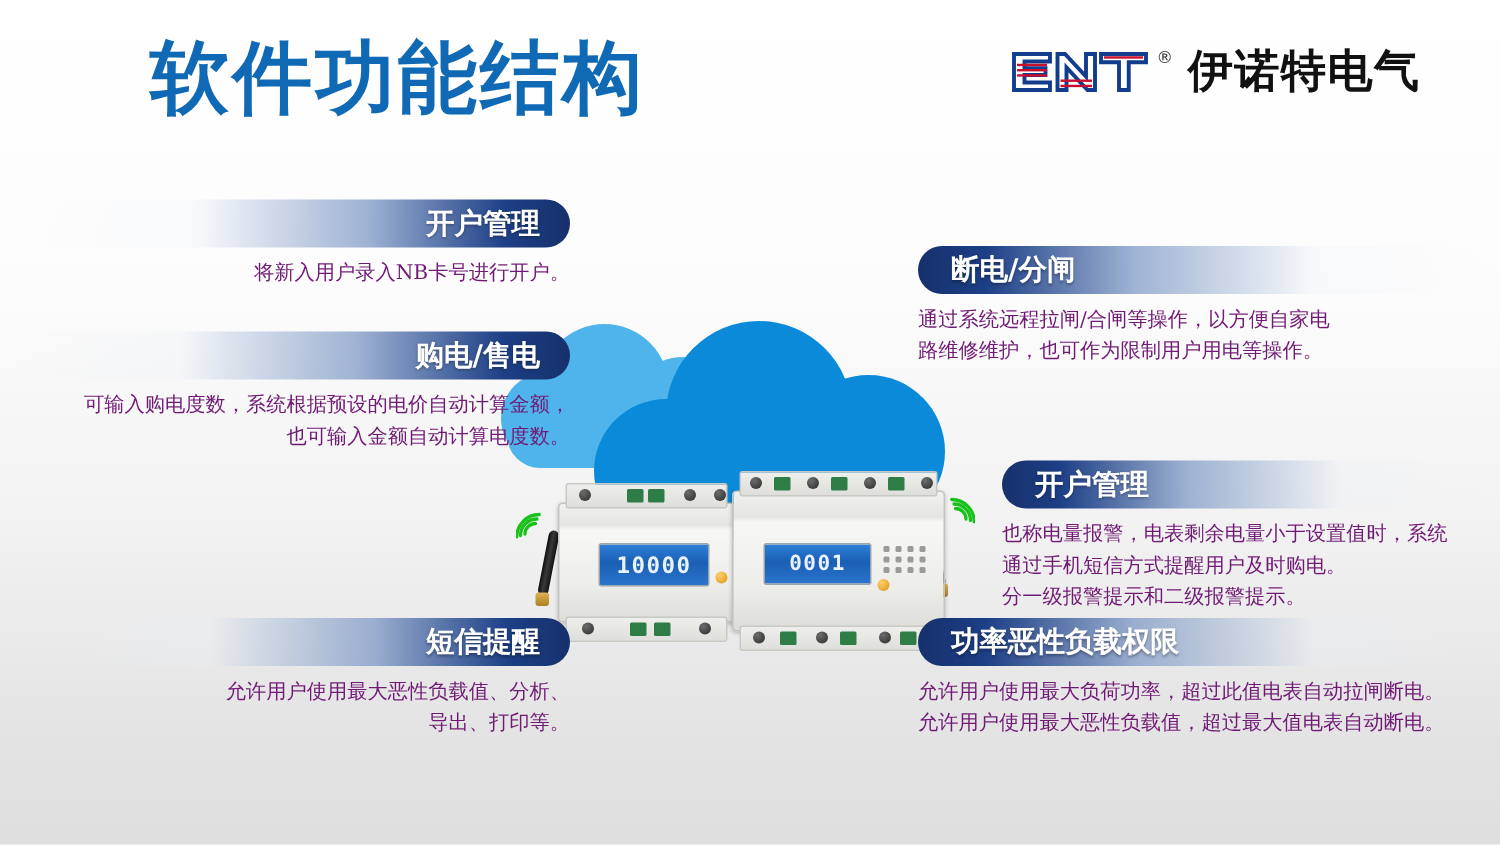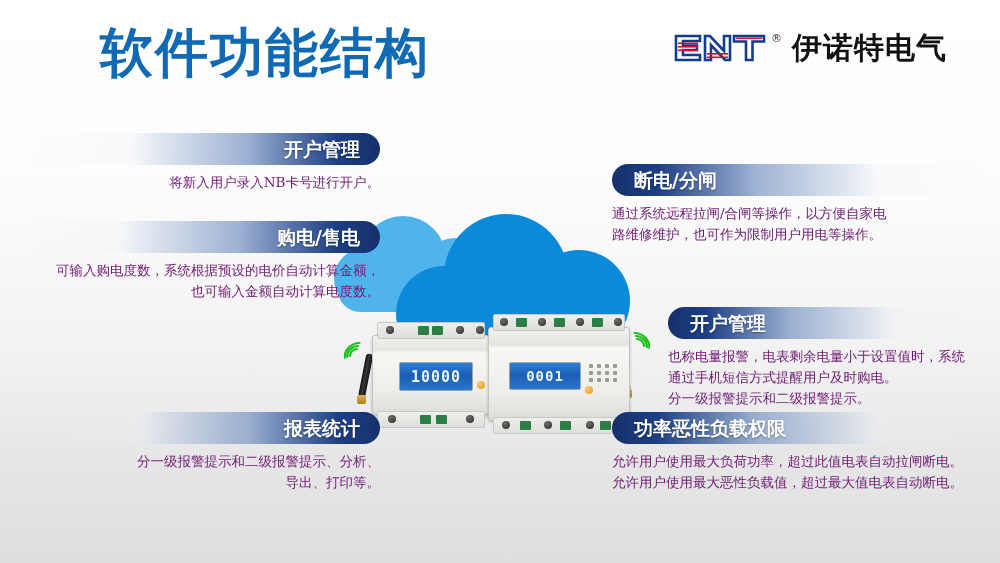--- a/index.html
+++ b/index.html
@@ -270,23 +270,23 @@
     <div class="pill">
       <span class="pill-label">购电/售电</span>
     </div>
     <div class="desc">可输入购电度数，系统根据预设的电价自动计算金额，
 也可输入金额自动计算电度数。</div>
   </div>
 
 
   <div class="feat left" id="f-baobiao">
     <div class="pill">
-      <span class="pill-label">报表统计</span>
-    </div>
-    <div class="desc">分一级报警提示和二级报警提示、分析、
+      <span class="pill-label">短信提醒</span>
+    </div>
+    <div class="desc">允许用户使用最大恶性负载值、分析、
 导出、打印等。</div>
   </div>
 
   <div class="feat right" id="f-duandian">
     <div class="pill">
       <span class="pill-label">断电/分闸</span>
     </div>
     <div class="desc">通过系统远程拉闸/合闸等操作，以方便自家电
 路维修维护，也可作为限制用户用电等操作。</div>
   </div>

